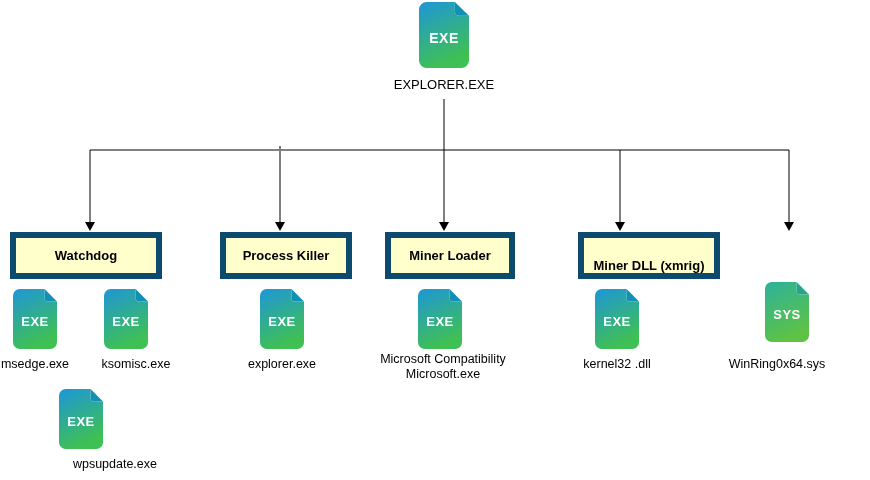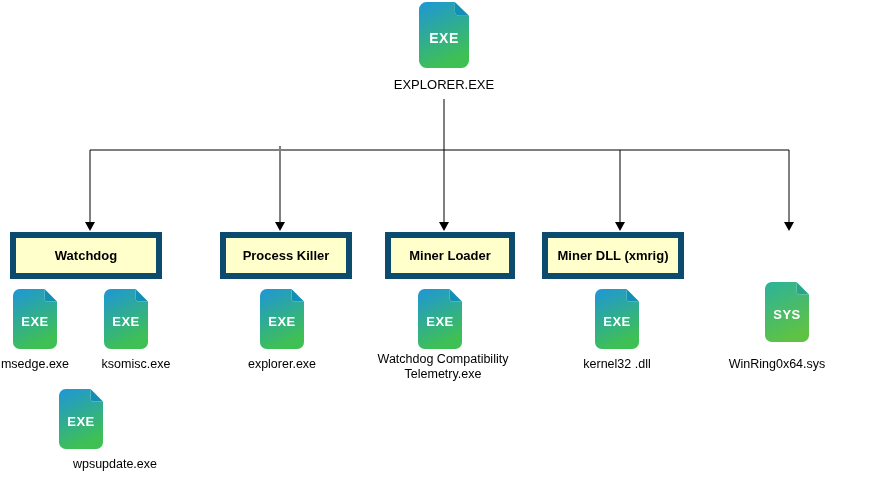--- a/index.html
+++ b/index.html
@@ -114,21 +114,21 @@
 
   <div class="node-box" style="left:10px;  width:140px;">
       <span>Watchdog</span>
     </div>
   <div class="node-box" style="left:220px; width:120px;">
       <span>Process Killer</span>
     </div>
   <div class="node-box" style="left:385px; width:118px;">
       <span>Miner Loader</span>
     </div>
-  <div class="node-box" style="left:542px; width:130px;">
+  <div class="node-box" style="left:578px; width:130px;align-items:flex-end;">
       <span>Miner DLL (xmrig)</span>
     </div>
 
   <div class="file-icon" style="left:13px; top:289px;">
     <svg viewBox="0 0 46 62" preserveAspectRatio="none">
       <path d="M7,0 H33 V9 A4,4 0 0 0 37,13 H46 V55 A7,7 0 0 1 39,62 H7 A7,7 0 0 1 0,55 V7 A7,7 0 0 1 7,0 Z" fill="url(#gradExe)"></path>
       <path d="M33,0 L46,13 H37 A4,4 0 0 1 33,9 Z" fill="#128fb5"></path>
     </svg>
     <span class="file-icon-text">EXE</span>
   </div>
@@ -161,21 +161,21 @@
   </div>
   <div class="file-label" style="left:222px; top:357px; width:120px;">explorer.exe</div>
 
   <div class="file-icon" style="left:418px; top:289px;">
     <svg viewBox="0 0 46 62" preserveAspectRatio="none">
       <path d="M7,0 H33 V9 A4,4 0 0 0 37,13 H46 V55 A7,7 0 0 1 39,62 H7 A7,7 0 0 1 0,55 V7 A7,7 0 0 1 7,0 Z" fill="url(#gradExe)"></path>
       <path d="M33,0 L46,13 H37 A4,4 0 0 1 33,9 Z" fill="#128fb5"></path>
     </svg>
     <span class="file-icon-text">EXE</span>
   </div>
-  <div class="file-label" style="left:368px; top:352px; width:150px;">Watchdog Compatibility Telemetry.exe</div>
+  <div class="file-label" style="left:368px; top:352px; width:150px;">Microsoft Compatibility Microsoft.exe</div>
 
   <div class="file-icon" style="left:595px; top:289px;">
     <svg viewBox="0 0 46 62" preserveAspectRatio="none">
       <path d="M7,0 H33 V9 A4,4 0 0 0 37,13 H46 V55 A7,7 0 0 1 39,62 H7 A7,7 0 0 1 0,55 V7 A7,7 0 0 1 7,0 Z" fill="url(#gradExe)"></path>
       <path d="M33,0 L46,13 H37 A4,4 0 0 1 33,9 Z" fill="#128fb5"></path>
     </svg>
     <span class="file-icon-text">EXE</span>
   </div>
   <div class="file-label" style="left:557px; top:357px; width:120px;">kernel32 .dll</div>
 

